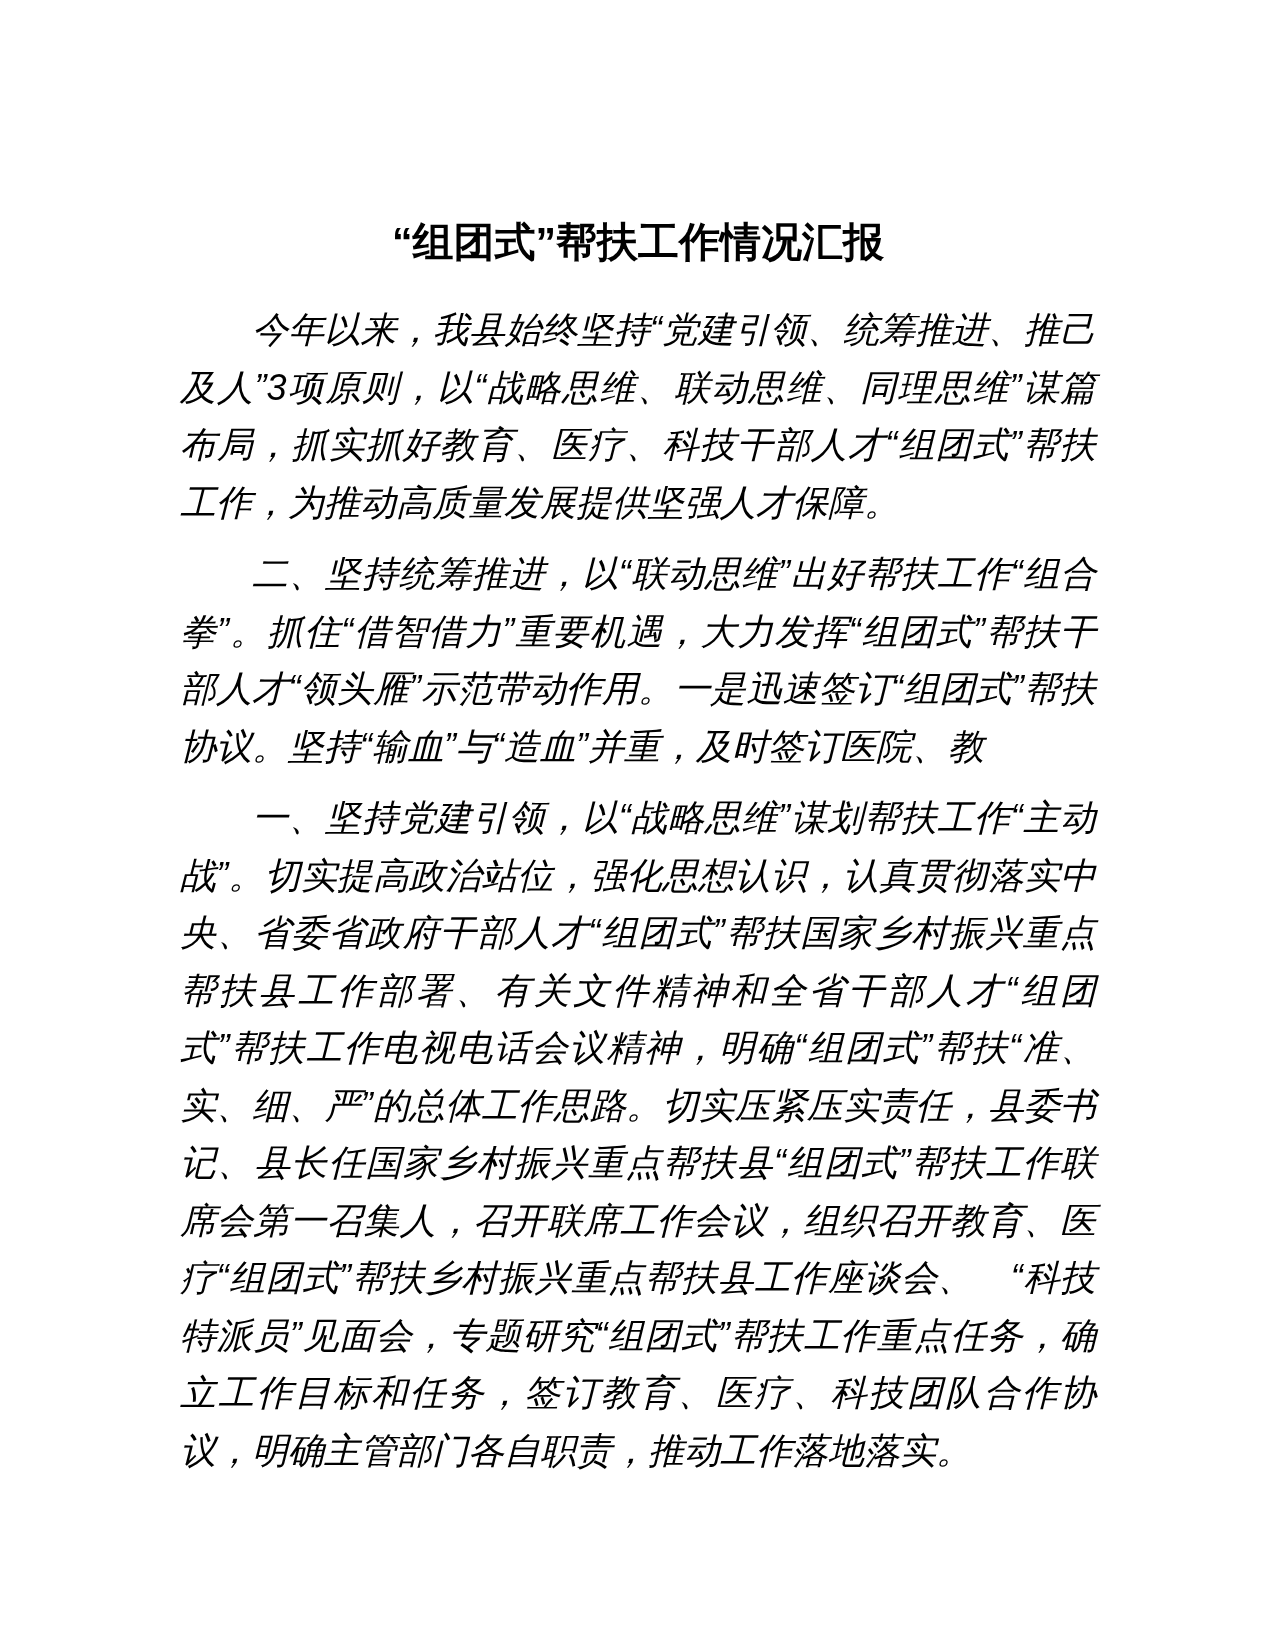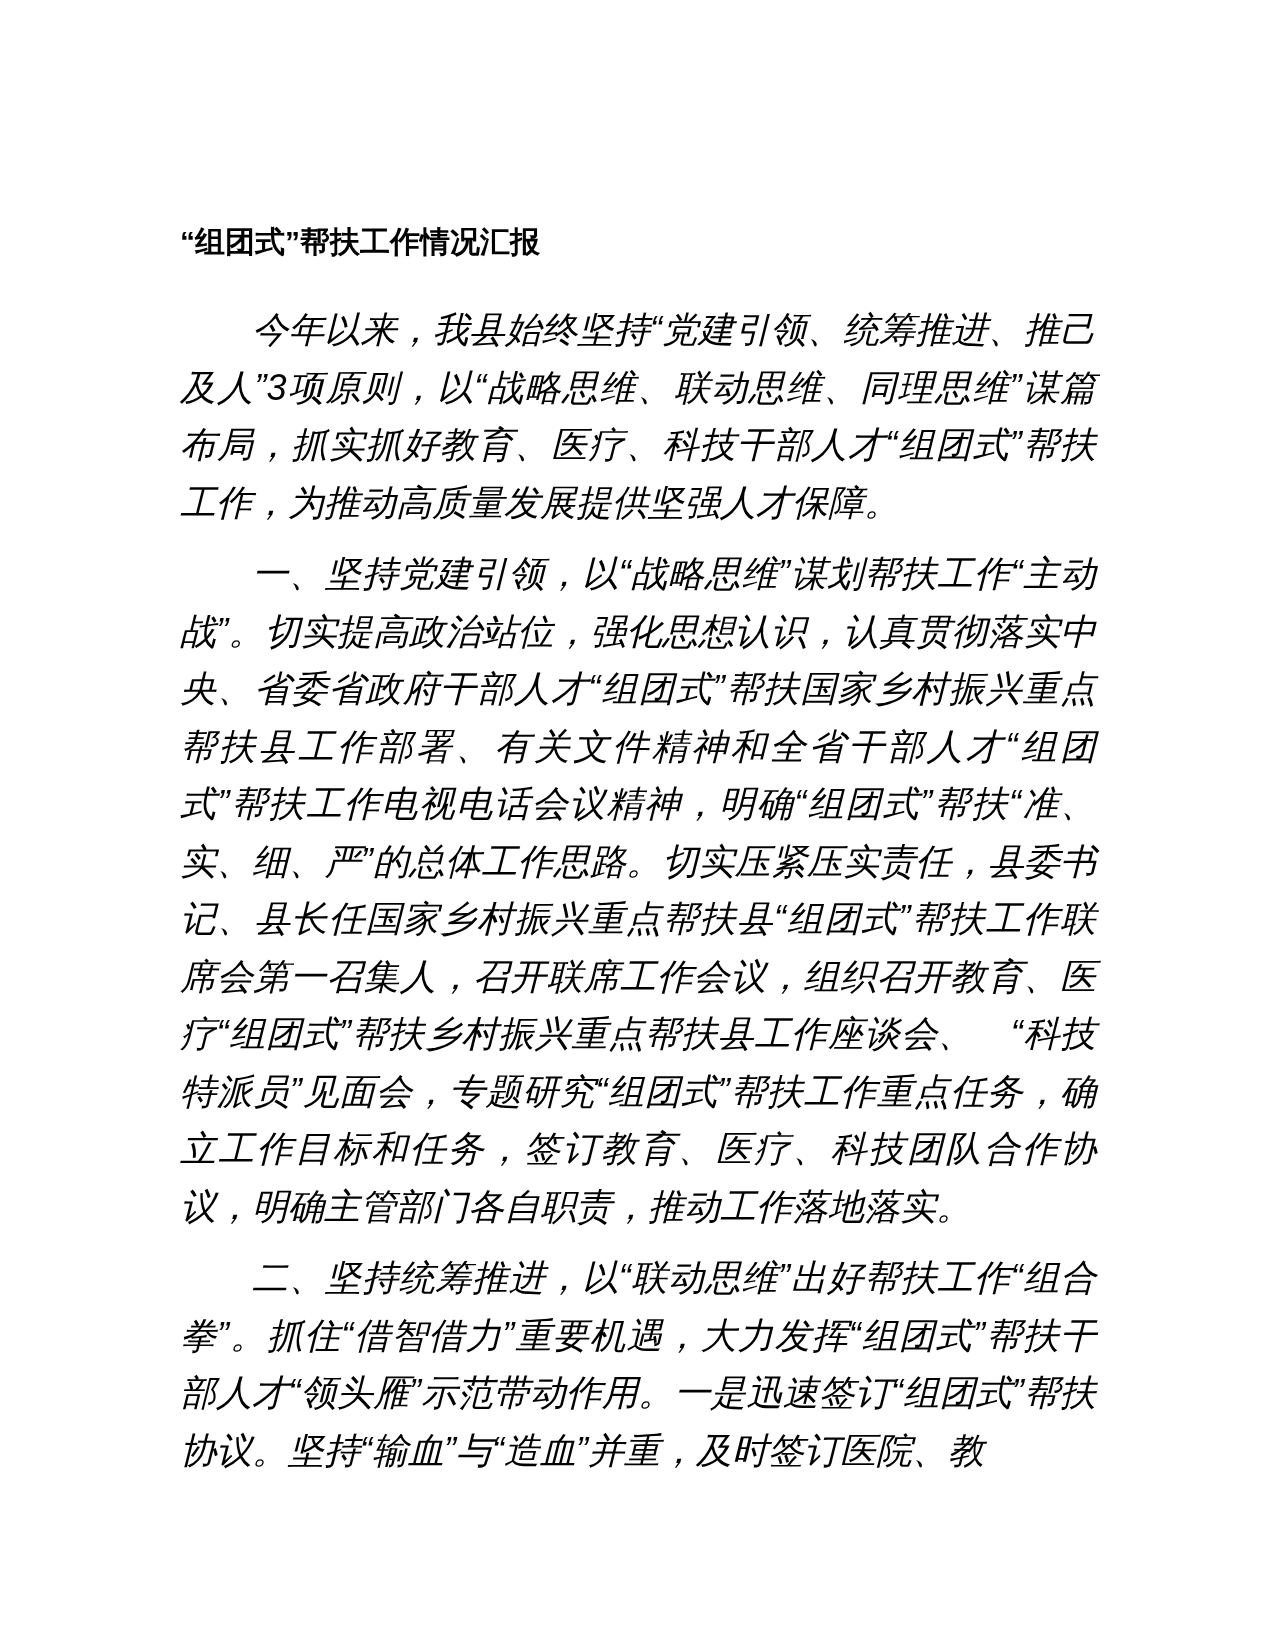--- a/index.html
+++ b/index.html
@@ -17,24 +17,24 @@
     font-family: "Liberation Sans", sans-serif;
   }
   .content {
     position: absolute;
     left: 180px;
     top: 212px;
     width: 916px;
   }
   .doc-title {
     margin: 0 0 29px 0;
-    font-size: 30px;
+    font-size: 41px;
     line-height: 60px;
     font-weight: 700;
-    text-align: left;
+    text-align: center;
     white-space: nowrap;
   }
   .para {
     margin: 0;
     font-size: 36px;
     line-height: 57.5px;
     text-align: justify;
     text-justify: inter-character;
     text-indent: 72px;
     word-break: break-all;
@@ -45,16 +45,16 @@
     margin-top: 14px;
   }
 </style>
 </head>
 <body>
 
 <div class="page">
   <div class="content">
     <h1 class="doc-title">“组团式”帮扶工作情况汇报</h1>
     <p class="para">今年以来，我县始终坚持“党建引领、统筹推进、推己及人”3项原则，以“战略思维、联动思维、同理思维”谋篇布局，抓实抓好教育、医疗、科技干部人才“组团式”帮扶工作，为推动高质量发展提供坚强人才保障。</p>
+    <p class="para">二、坚持统筹推进，以“联动思维”出好帮扶工作“组合拳”。抓住“借智借力”重要机遇，大力发挥“组团式”帮扶干部人才“领头雁”示范带动作用。一是迅速签订“组团式”帮扶协议。坚持“输血”与“造血”并重，及时签订医院、教</p>
     <p class="para">一、坚持党建引领，以“战略思维”谋划帮扶工作“主动战”。切实提高政治站位，强化思想认识，认真贯彻落实中央、省委省政府干部人才“组团式”帮扶国家乡村振兴重点帮扶县工作部署、有关文件精神和全省干部人才“组团式”帮扶工作电视电话会议精神，明确“组团式”帮扶“准、实、细、严”的总体工作思路。切实压紧压实责任，县委书记、县长任国家乡村振兴重点帮扶县“组团式”帮扶工作联席会第一召集人，召开联席工作会议，组织召开教育、医疗“组团式”帮扶乡村振兴重点帮扶县工作座谈会、　“科技特派员”见面会，专题研究“组团式”帮扶工作重点任务，确立工作目标和任务，签订教育、医疗、科技团队合作协议，明确主管部门各自职责，推动工作落地落实。</p>
-    <p class="para">二、坚持统筹推进，以“联动思维”出好帮扶工作“组合拳”。抓住“借智借力”重要机遇，大力发挥“组团式”帮扶干部人才“领头雁”示范带动作用。一是迅速签订“组团式”帮扶协议。坚持“输血”与“造血”并重，及时签订医院、教</p>
   </div>
 </div>
 
 </body></html>

